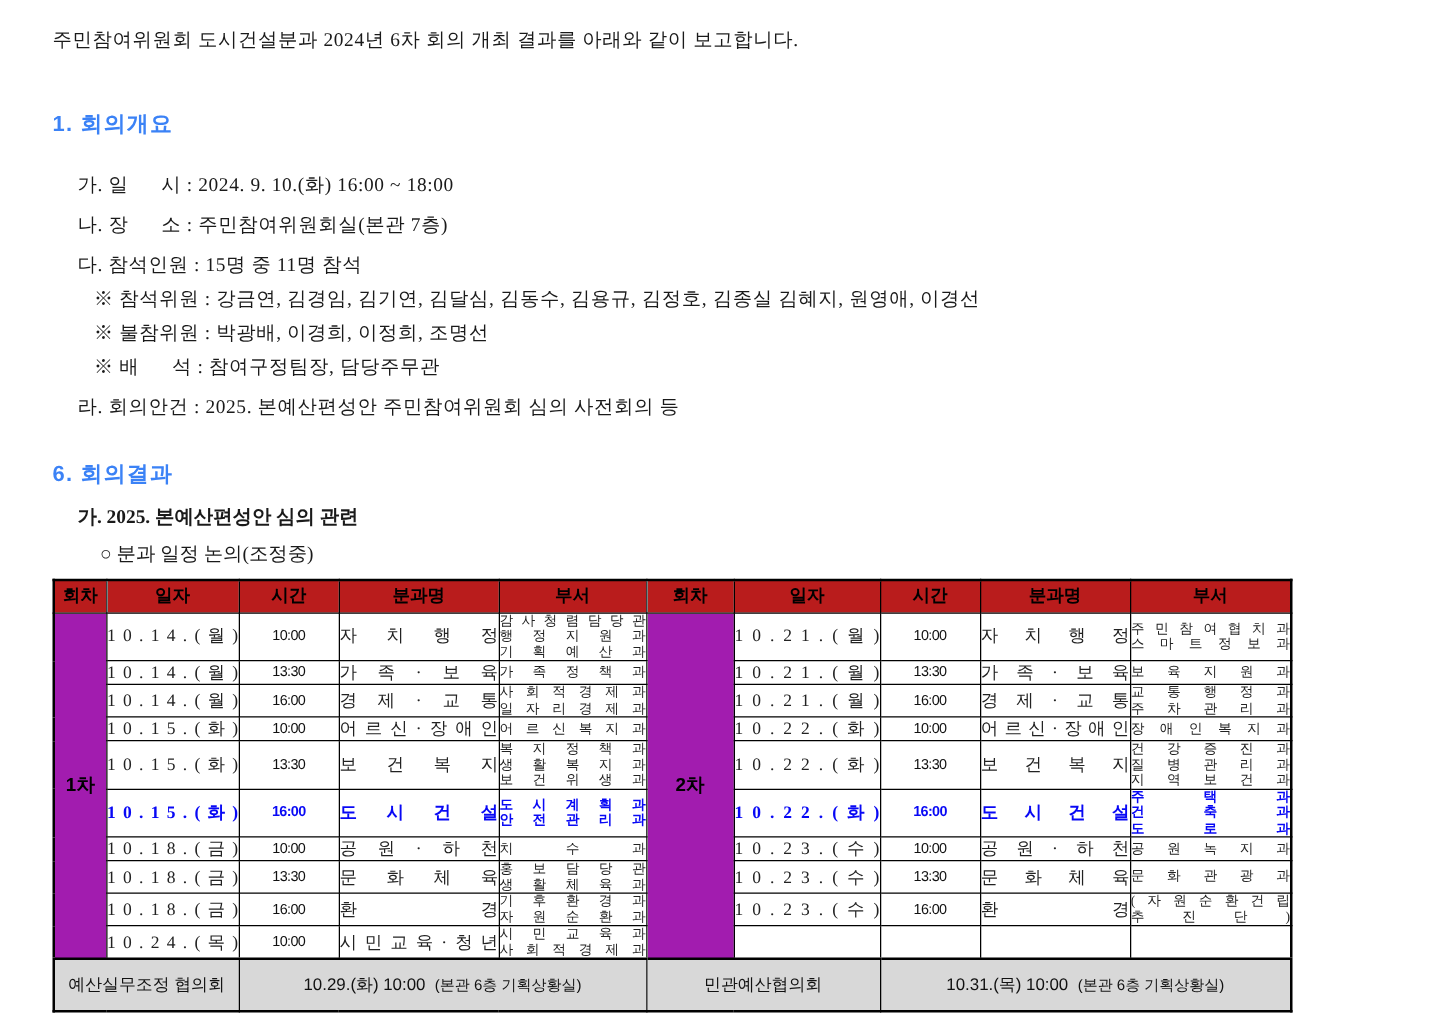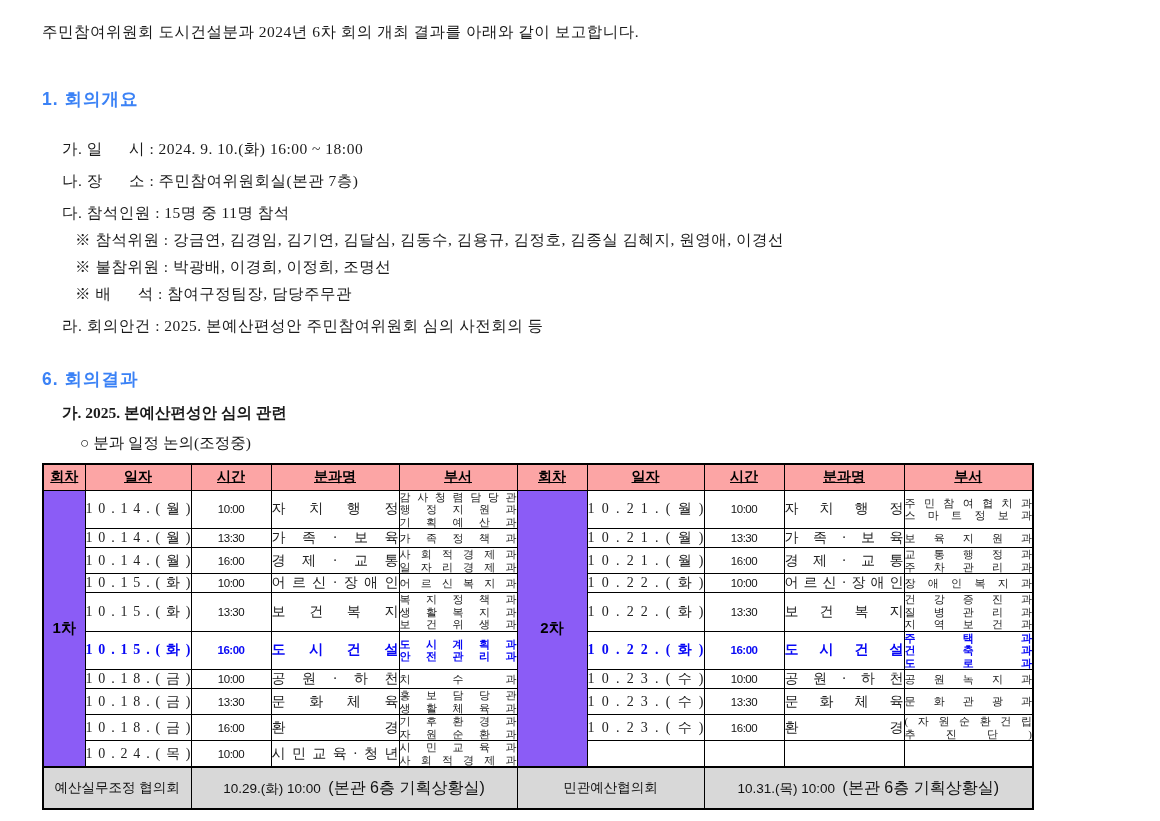--- a/index.html
+++ b/index.html
@@ -34,28 +34,28 @@
     margin-top: 9px;
     border-collapse: collapse; table-layout: fixed;
     width: 990px;
     border: 2px solid #000;
   }
   table.sched th, table.sched td {
     border: 1px solid #000;
     overflow: hidden; padding: 0;
   }
   thead th {
-    background: #fca5a5;
+    background: #b91c1c;
     border-bottom: 3px double #000;
     font-family: "Liberation Sans", sans-serif;
     font-size: 14px; font-weight: 700; color: #000;
-    height: 26px; text-align: center; text-decoration: underline;
+    height: 26px; text-align: center;
   }
   td.round {
-    background: #8b5cf6;
+    background: #a21caf;
     font-family: "Liberation Sans", sans-serif;
     font-size: 15px; font-weight: 700; color: #000;
     text-align: center; vertical-align: middle;
   }
   td.date { font-size: 14px; padding: 2px 9px; vertical-align: middle; color: #222; }
   td.time {
     font-family: "Liberation Sans", sans-serif;
     font-size: 11.5px; text-align: center; vertical-align: middle; color: #111;
     letter-spacing: -0.5px;
   }
@@ -67,21 +67,21 @@
   tr.hl td { color: #0808f5; font-weight: 700; }
   tr.hl td.time { font-weight: 700; }
 
   tr.grayfoot td {
     background: #d8d8d8;
     border-top: 2px solid #000;
     font-family: "Liberation Sans", sans-serif;
     font-size: 13.5px; text-align: center; vertical-align: middle;
     height: 42px; color: #111;
   }
-  .fnote { font-size: 16px; }
+  .fnote { font-size: 12px; }
 
   .footnote { margin: 11px 0 0 0; font-size: 14.5px; white-space: pre; }
 </style>
 </head>
 <body>
 
 <div class="page">
 
   <p class="intro">주민참여위원회 도시건설분과 2024년 6차 회의 개최 결과를 아래와 같이 보고합니다.</p>
 

